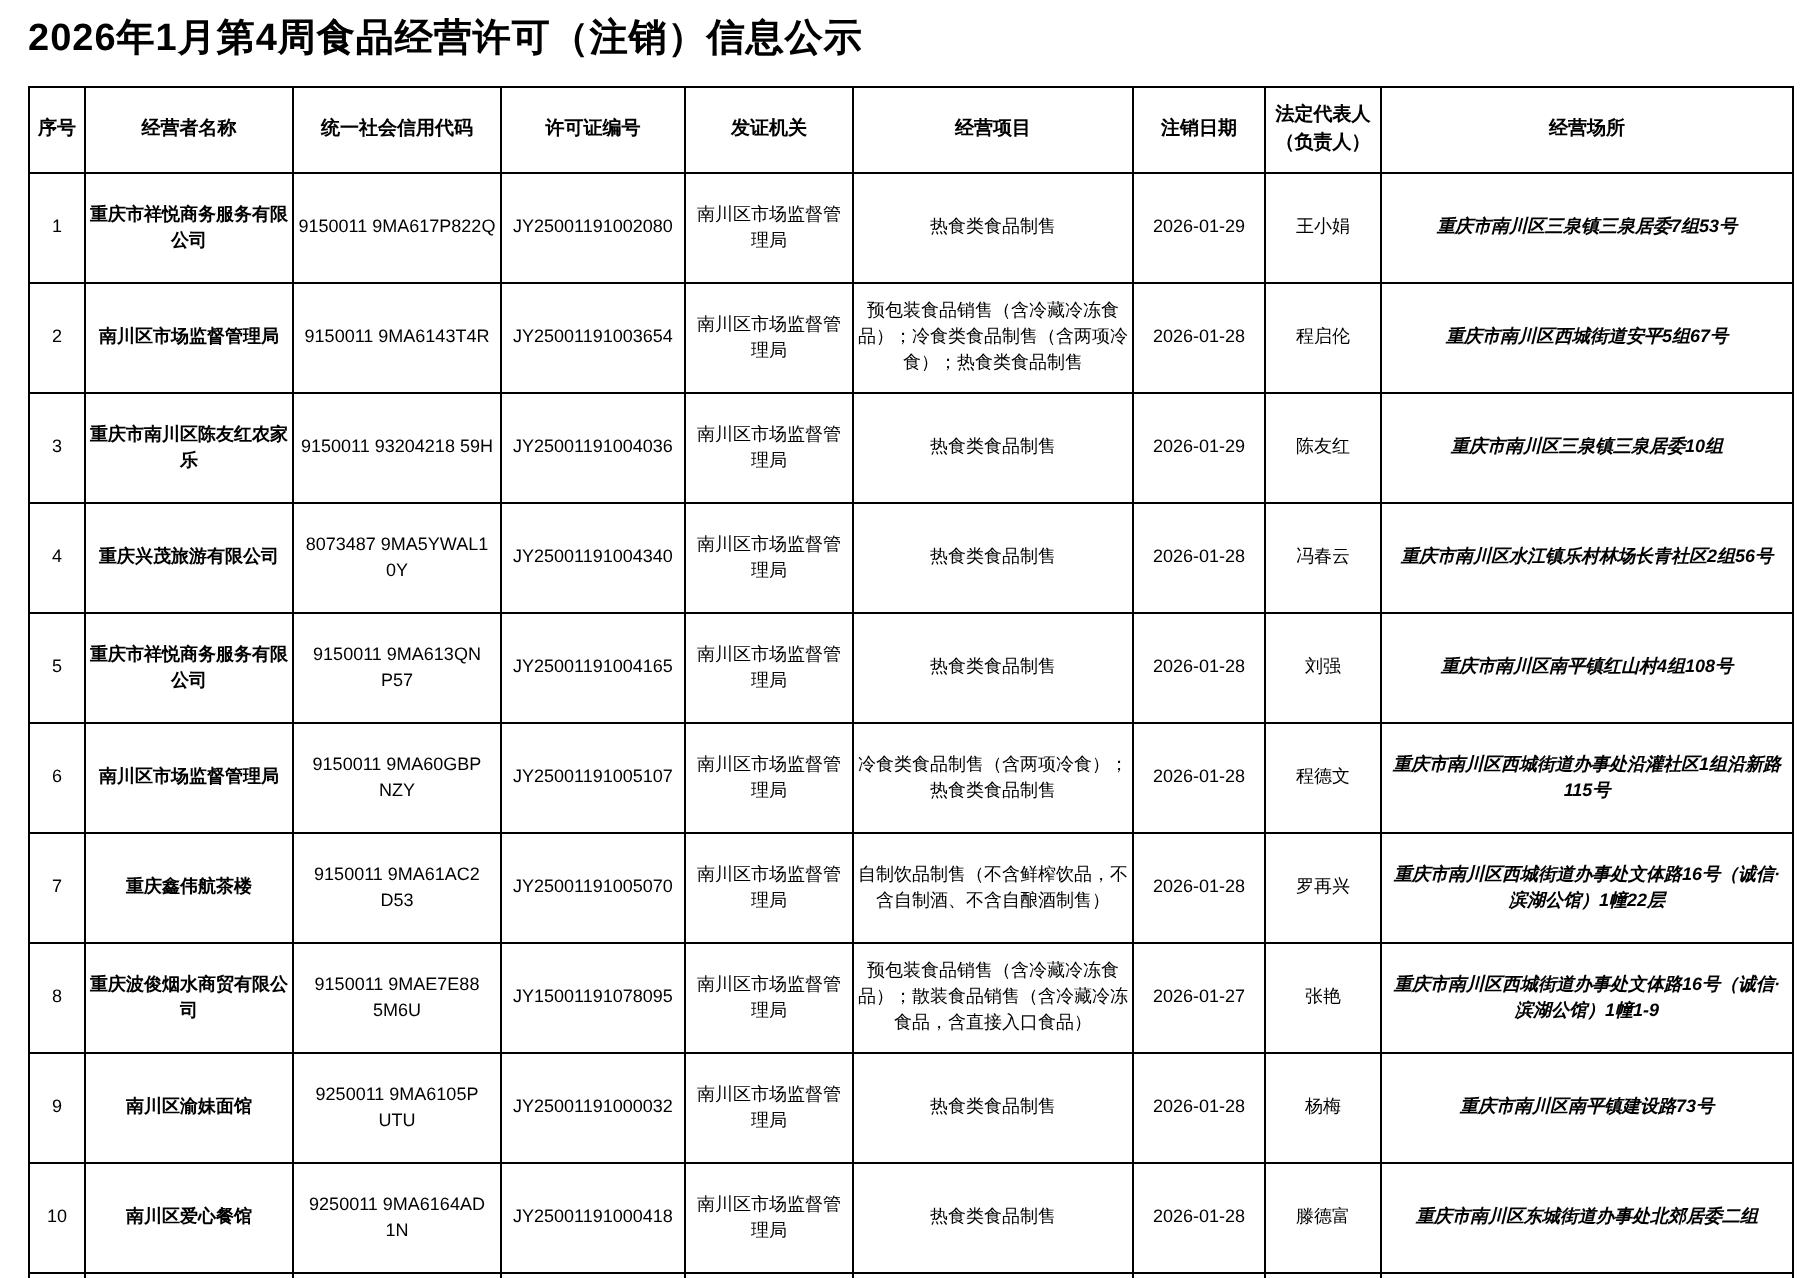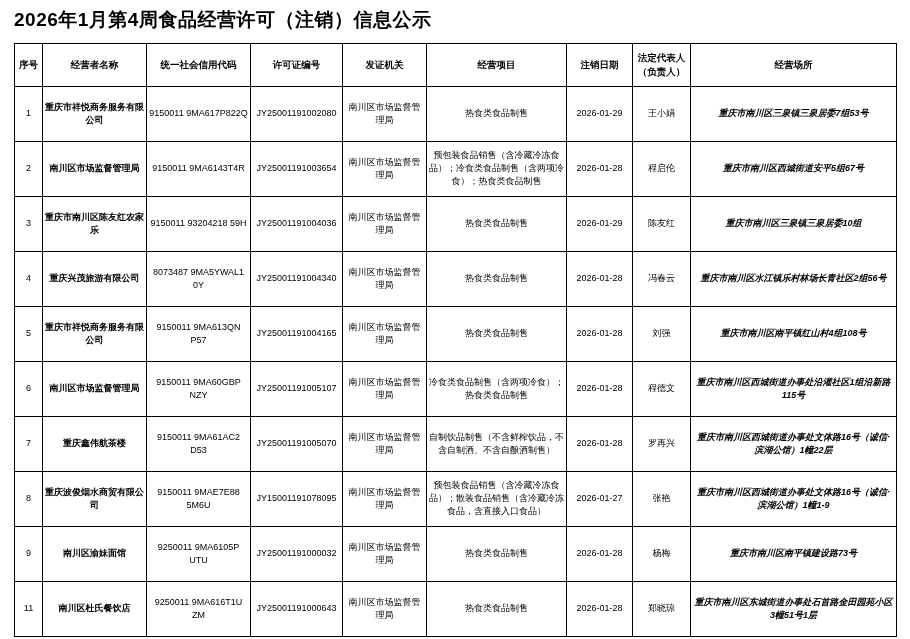--- a/index.html
+++ b/index.html
@@ -190,20 +190,31 @@
         <td class="name-cell">南川区渝妹面馆</td>
         <td>9250011 9MA6105P UTU</td>
         <td>JY25001191000032</td>
         <td>南川区市场监督管理局</td>
         <td class="item-cell">热食类食品制售</td>
         <td>2026-01-28</td>
         <td>杨梅</td>
         <td class="addr-cell">重庆市南川区南平镇建设路73号</td>
       </tr>
       <tr>
+        <td class="idx-cell">10</td>
+        <td class="name-cell">南川区爱心餐馆</td>
+        <td>9250011 9MA6164AD 1N</td>
+        <td>JY25001191000418</td>
+        <td>南川区市场监督管理局</td>
+        <td class="item-cell">热食类食品制售</td>
+        <td>2026-01-28</td>
+        <td>滕德富</td>
+        <td class="addr-cell">重庆市南川区东城街道办事处北郊居委二组</td>
+      </tr>
+      <tr>
         <td class="idx-cell">11</td>
         <td class="name-cell">南川区杜氏餐饮店</td>
         <td>9250011 9MA616T1U ZM</td>
         <td>JY25001191000643</td>
         <td>南川区市场监督管理局</td>
         <td class="item-cell">热食类食品制售</td>
         <td>2026-01-28</td>
         <td>郑晓琼</td>
         <td class="addr-cell">重庆市南川区东城街道办事处石首路金田园苑小区3幢51号1层</td>
       </tr>

